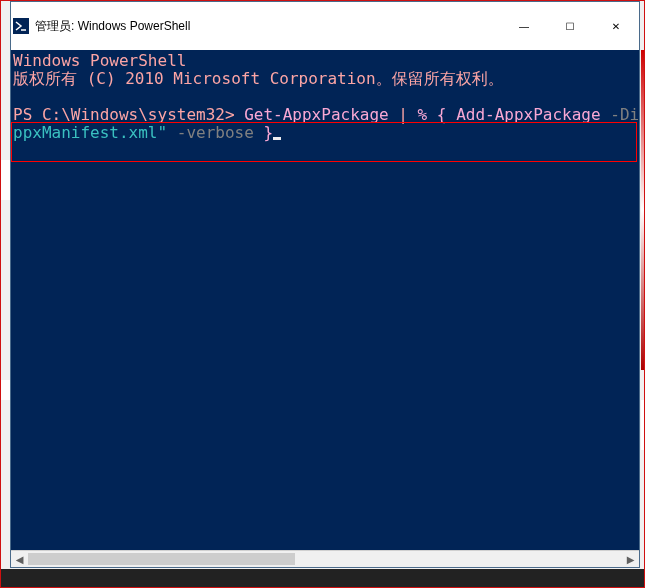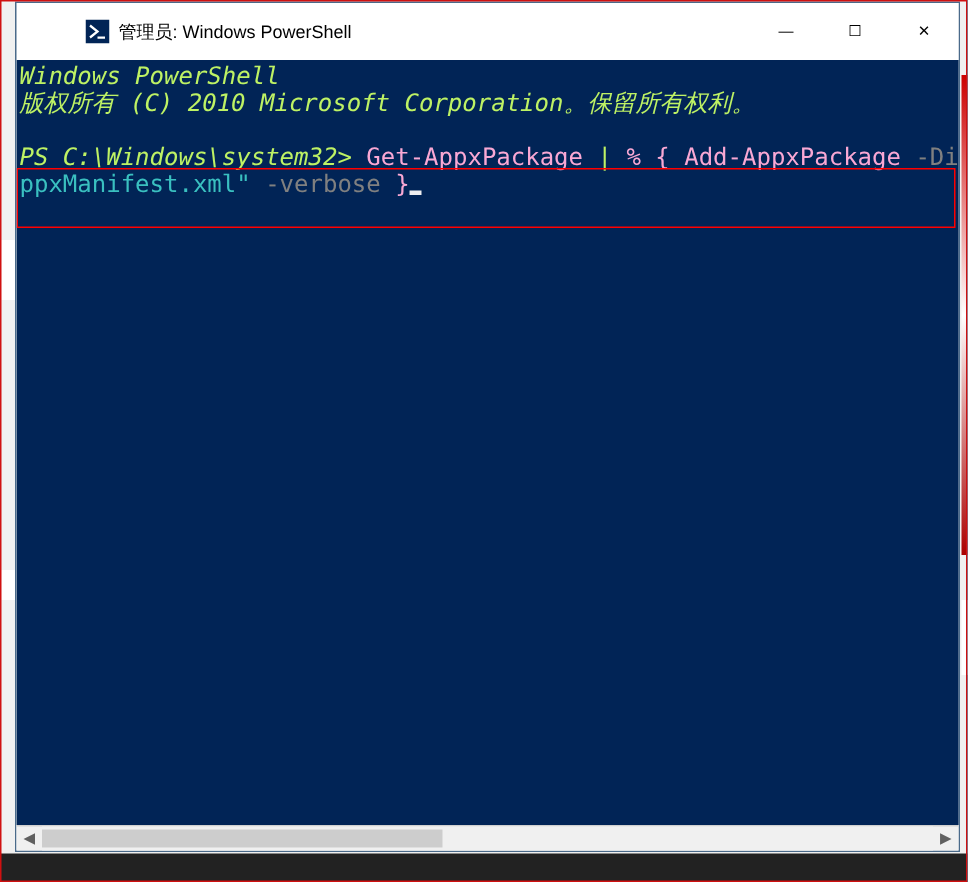--- a/index.html
+++ b/index.html
@@ -24,30 +24,29 @@
     top: 1px;
     left: 10px;
     width: 630px;
     height: 567px;
     background: #fff;
     border: 1px solid #4a6a8a;
     display: flex;
     flex-direction: column;
   }
   .titlebar {
-    height: 38px;
+    height: 48px;
     background: #ffffff;
     display: flex;
     align-items: center;
     padding-left: 2px;
     font-size: 12px;
     color: #000;
     flex: 0 0 auto;
     position: relative;
-    margin-left: 44px;
   }
   .titlebar-icon {
     width: 16px; height: 16px;
     margin-right: 6px;
     display: flex; align-items: center; justify-content: center;
   }
   .titlebar-icon svg { width: 16px; height: 16px; }
   .title-text { flex: 0 0 auto; }
   .title-spacer { flex: 1 1 auto; }
   .title-controls { display: flex; height: 100%; }
@@ -76,21 +75,21 @@
     width: 800px;
     height: 100%;
     background: #012456;
     color: #eeedf0;
     font-family: "NSimSun","SimSun","Consolas",monospace;
     font-size: 16px;
     line-height: 18px;
     padding: 2px 0 0 2px;
     white-space: pre;
   }
-  .console .white { color: #bef264; font-style: italic; }
+  .console .white { color: #fca5a5; }
   .console .yellow { color: #f9a8d4; }
   .console .cyan { color: #3ac0c0; }
   .console .gray { color: #808080; }
   .console .cursor {
     display: inline-block;
     width: 8px; height: 3px;
     background: #eeedf0;
     vertical-align: -2px;
   }
   .cmd-highlight {

